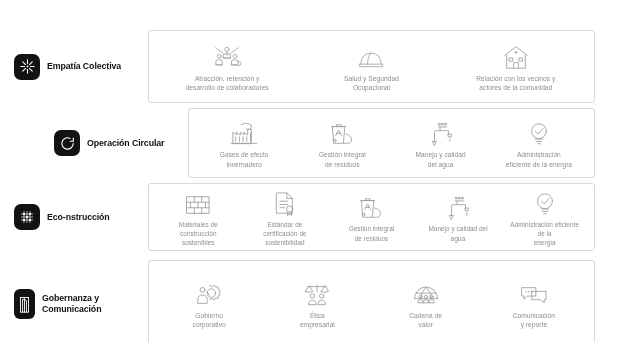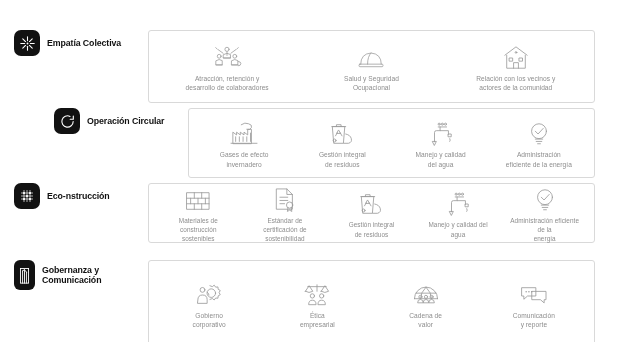--- a/index.html
+++ b/index.html
@@ -7,26 +7,26 @@
     width:630px;height:342px;
     background:#ffffff;
     font-family:"Liberation Sans", sans-serif;
     overflow:hidden;
   }
   .board{position:relative;width:630px;height:342px;}
 
   .row{
     position:absolute;
     display:flex;
-    align-items:flex-start;
+    align-items:center;
     left:0;right:0;
   }
   .row-1{top:30px;height:73px;}
   .row-2{top:108px;height:70px;padding-left:40px;}
-  .row-3{top:183px;height:60px;}
+  .row-3{top:183px;height:68px;}
   .row-4{top:260px;height:87px;}
 
   
   .pillar{
     width:148px;
     display:flex;
     align-items:center;
     gap:7px;
     padding-left:14px;
     box-sizing:border-box;

